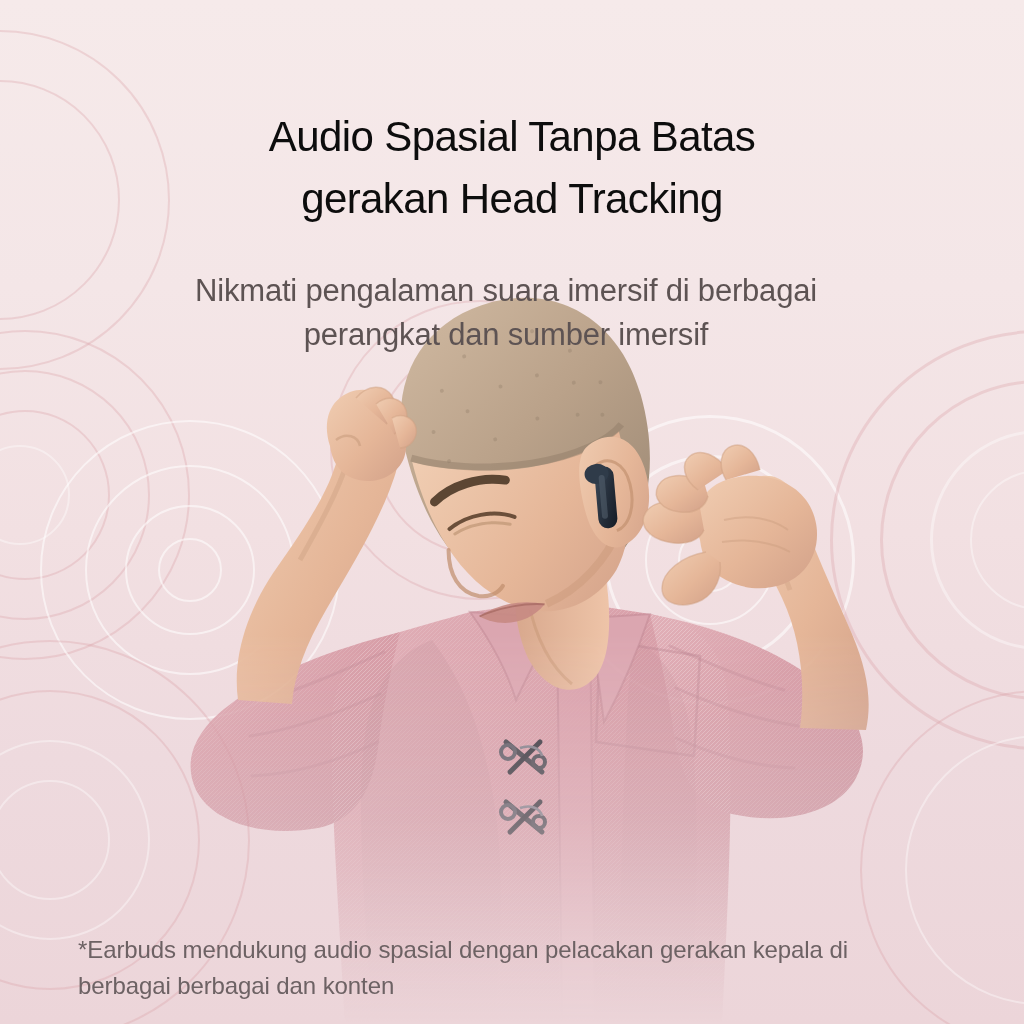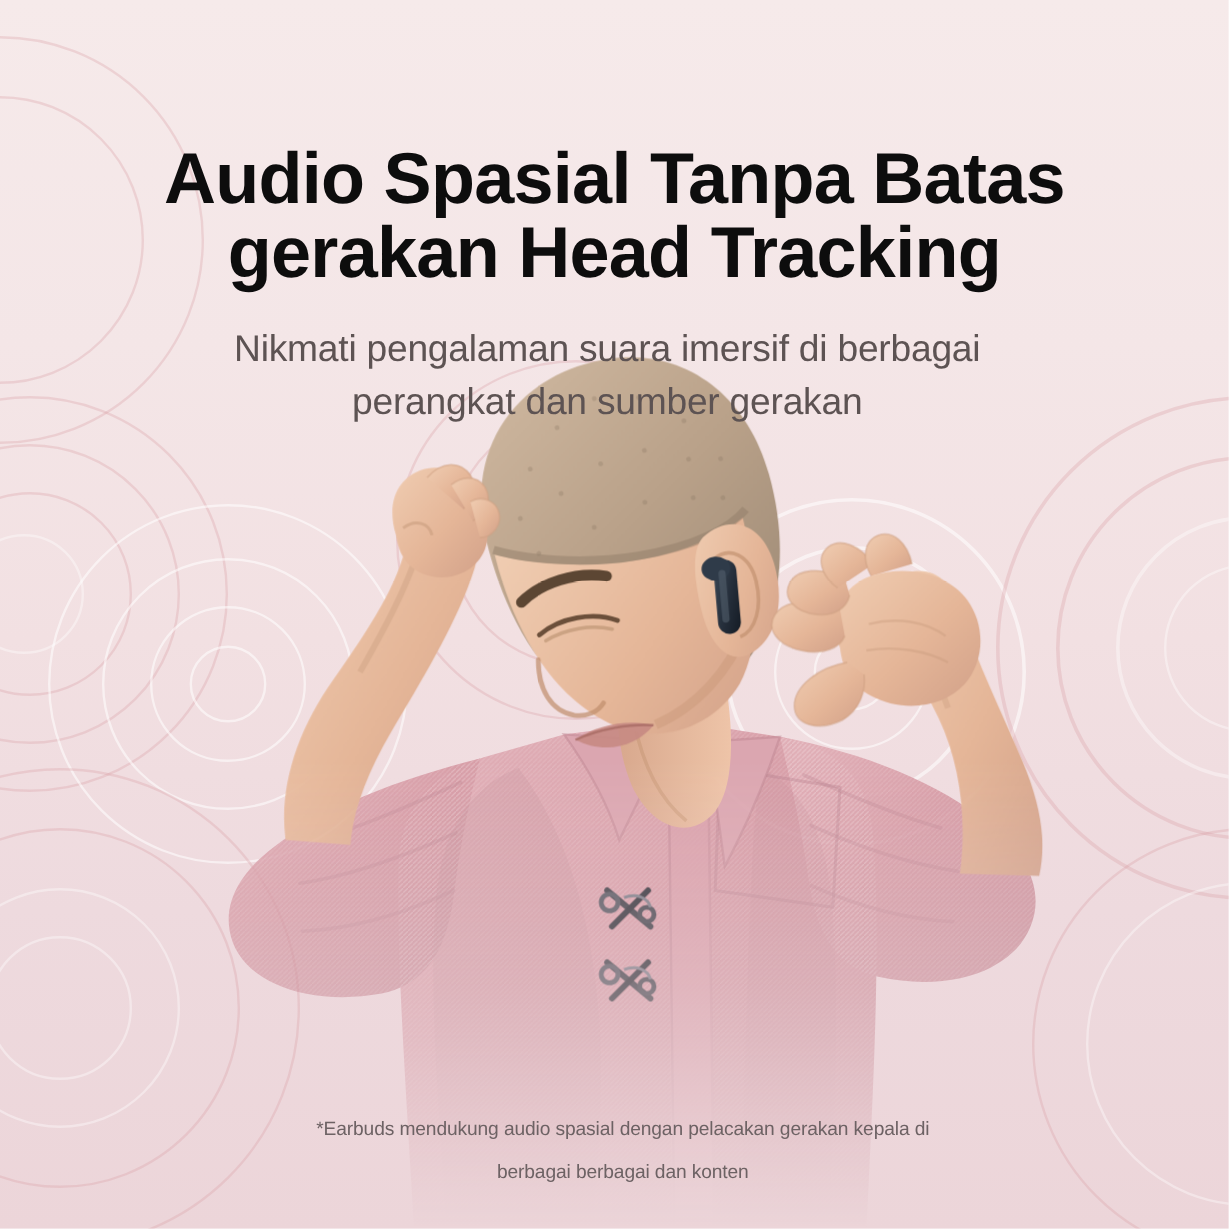--- a/index.html
+++ b/index.html
@@ -53,22 +53,22 @@
   }
 
   
   .headline {
     position: absolute;
     left: 0;
     right: 0;
     top: 78px;
     text-align: center;
     color: #0d0d0d;
-    font-size: 60px;
-    font-weight: bold;
+    font-size: 42px;
+    font-weight: normal;
     line-height: 62px;
     letter-spacing: -0.6px;
     z-index: 6;
   }
   .headline .hl-line { display: block; }
 
   .subheading {
     position: absolute;
     left: 0;
     right: 12px;
@@ -81,23 +81,23 @@
     letter-spacing: -0.2px;
     z-index: 6;
   }
   .subheading .sub-line { display: block; }
 
   .footnote {
     position: absolute;
     left: 78px;
     width: 882px;
     top: 908px;
-    text-align: center;
+    text-align: left;
     color: #6d6264;
-    font-size: 16px;
+    font-size: 24px;
     font-weight: normal;
     line-height: 36px;
     letter-spacing: -0.1px;
     z-index: 6;
   }
   .footnote .fn-line { display: block; }
 </style>
 </head>
 <body>
 
@@ -373,21 +373,21 @@
     </g>
   </svg>
 
   <h1 class="headline">
     <span class="hl-line">Audio Spasial Tanpa Batas</span>
     <span class="hl-line">gerakan Head Tracking</span>
   </h1>
 
   <p class="subheading">
     <span class="sub-line">Nikmati pengalaman suara imersif di berbagai</span>
-    <span class="sub-line">perangkat dan sumber gerakan</span>
+    <span class="sub-line">perangkat dan sumber imersif</span>
   </p>
 
   <p class="footnote">
     <span class="fn-line">*Earbuds mendukung audio spasial dengan pelacakan gerakan kepala di</span>
     <span class="fn-line">berbagai berbagai dan konten</span>
   </p>
 
 </div>
 
 </body></html>

